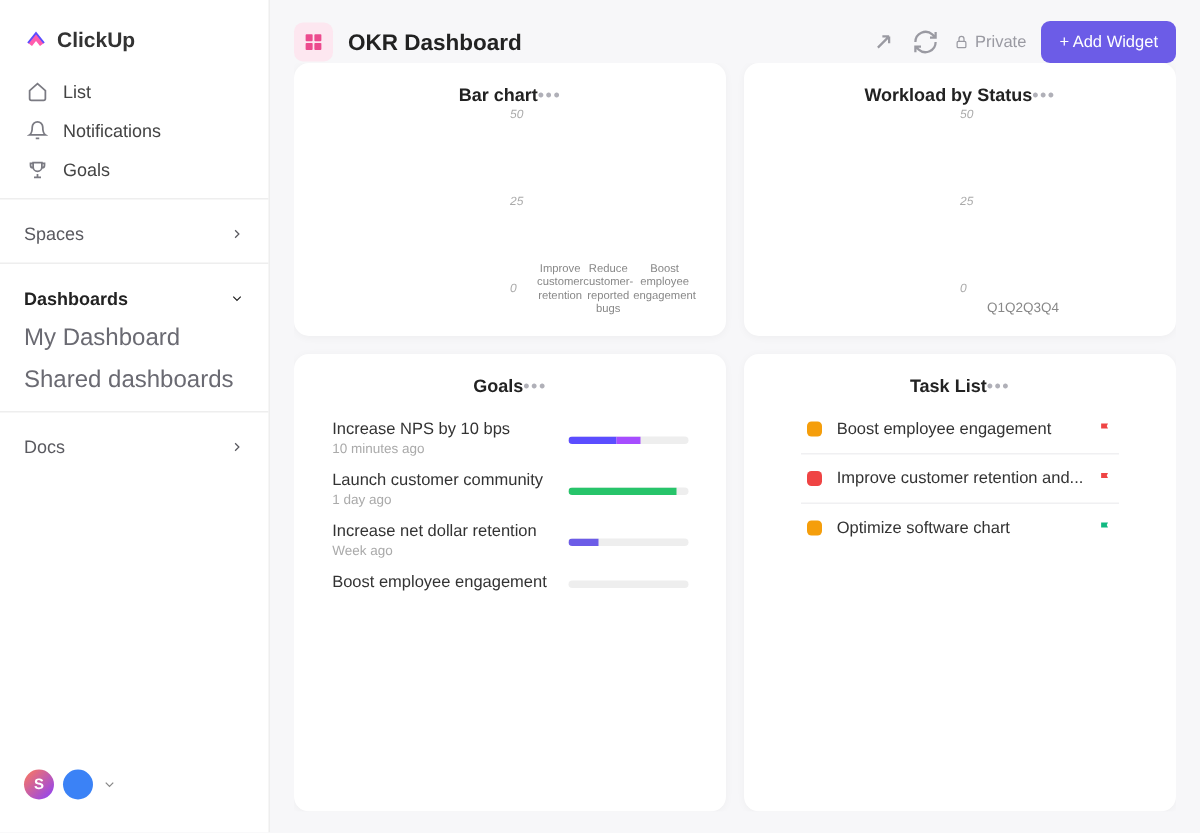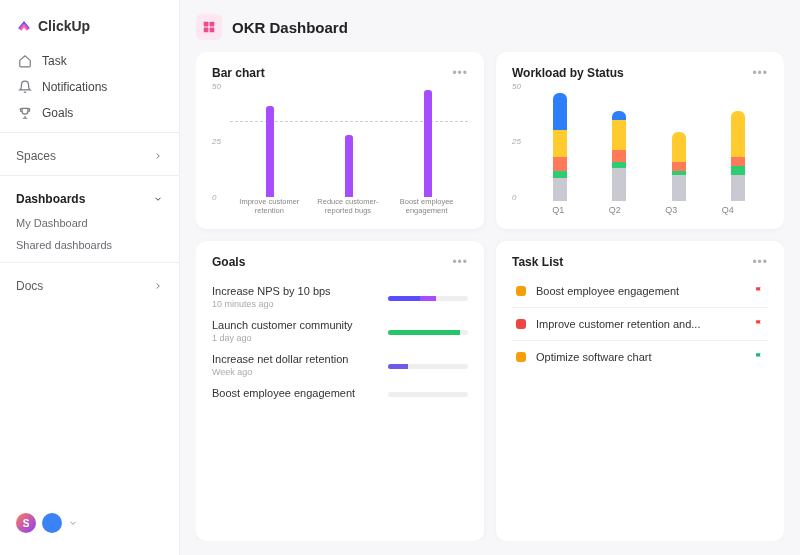--- a/index.html
+++ b/index.html
@@ -6,37 +6,37 @@
 body { font-family: -apple-system, BlinkMacSystemFont, "Segoe UI", sans-serif; background: #f7f7f9; width: 800px; height: 555px; overflow: hidden; font-size: 12px; color: #333; }
 .app { display: flex; height: 100%; }
 .sidebar { width: 180px; background: #fff; border-right: 1px solid #eee; display: flex; flex-direction: column; padding: 12px 0; }
 .logo { display: flex; align-items: center; gap: 6px; padding: 6px 16px 14px; font-weight: 800; font-size: 14px; }
 .logo-mark { width: 16px; height: 16px; display: inline-block; }
 .nav { padding: 0 8px; }
 .nav-item { display: flex; align-items: center; gap: 10px; padding: 6px 10px; border-radius: 4px; color: #444; font-size: 12px; cursor: pointer; }
 .nav-icon { width: 14px; height: 14px; color: #7a7a82; }
 .section-header { display: flex; justify-content: space-between; align-items: center; padding: 10px 16px 6px; color: #5a5a60; font-size: 12px; cursor: pointer; }
 .section-header.active { font-weight: 700; color: #222; }
-.sub-item { padding: 5px 16px; color: #6a6a72; font-size: 11px; cursor: pointer; }
+.sub-item { padding: 5px 16px; color: #6a6a72; font-size: 16px; cursor: pointer; }
 .chev { width: 10px; height: 10px; }
 .divider { height: 1px; background: #eee; margin: 6px 0; }
 .sidebar-footer { margin-top: auto; padding: 10px 16px; display: flex; align-items: center; gap: 6px; }
 .avatar-s { width: 20px; height: 20px; border-radius: 50%; background: linear-gradient(135deg,#ff7a59,#8a3ffc); color: #fff; font-size: 10px; display: flex; align-items: center; justify-content: center; font-weight: 700; }
 .avatar-img { width: 20px; height: 20px; border-radius: 50%; background: #3b82f6; }
-.main { flex: 1; display: flex; flex-direction: column; padding: 14px 16px; gap: 12px; overflow: hidden; }
+.main { flex: 1; display: flex; flex-direction: column; padding: 14px 16px; overflow: hidden; }
 .topbar { display: flex; align-items: center; gap: 10px; }
 .title-icon { width: 26px; height: 26px; border-radius: 6px; background: #fde7f0; display: flex; align-items: center; justify-content: center; }
 .title-icon svg { width: 14px; height: 14px; color: #ec4b8e; }
 .title-text { font-size: 15px; font-weight: 700; color: #222; }
 .top-actions { margin-left: auto; display: flex; align-items: center; gap: 10px; }
 .icon-btn { width: 18px; height: 18px; color: #9a9aa2; cursor: pointer; }
 .private { display: flex; align-items: center; gap: 4px; color: #9a9aa2; font-size: 11px; }
 .add-widget { background: #6c5ce7; color: #fff; border: none; padding: 8px 12px; border-radius: 6px; font-size: 11px; cursor: pointer; }
 .grid { display: grid; grid-template-columns: 1fr 1fr; gap: 12px; flex: 1; overflow: hidden; }
-.card { background: #fff; border-radius: 10px; padding: 14px 16px; box-shadow: 0 1px 6px rgba(0,0,0,0.04); display: flex; flex-direction: column; }
+.card { background: #fff; border-radius: 10px; padding: 14px 16px; box-shadow: 0 1px 6px rgba(0,0,0,0.04); display: flex; flex-direction: column; align-items: center; }
 .card-header { display: flex; justify-content: space-between; align-items: center; margin-bottom: 6px; }
 .card-title { font-size: 12px; font-weight: 700; color: #222; }
 .dots { color: #b0b0b8; font-size: 12px; cursor: pointer; letter-spacing: 1px; }
 .chart { position: relative; flex: 1; }
 .y-marks { position: absolute; left: 0; top: 0; bottom: 18px; width: 16px; }
 .y-mark { position: absolute; left: 0; font-size: 8px; color: #aaa; transform: translateY(50%); font-style: italic; }
 .plot { position: absolute; left: 18px; right: 0; top: 0; bottom: 0; }
 .dashed { position: absolute; left: 0; right: 0; border-top: 1px dashed #ccc; }
 .bars { position: absolute; left: 0; right: 0; bottom: 18px; top: 0; display: flex; justify-content: space-around; align-items: flex-end; }
 .bar { width: 8px; background: #a64dff; border-radius: 3px 3px 0 0; }
@@ -71,21 +71,21 @@
             <path d="M4 16l8-10 8 10" stroke="#5b4dff" stroke-width="2" fill="none"></path>
           </svg>
       </span>
       <span>ClickUp</span>
     </div>
     <div class="nav">
       <div class="nav-item">
         <svg class="nav-icon" viewBox="0 0 24 24" fill="none" stroke="currentColor" stroke-width="2">
             <path d="M3 11l9-8 9 8v9a2 2 0 0 1-2 2H5a2 2 0 0 1-2-2z"></path>
           </svg>
-        <span>Task</span>
+        <span>List</span>
       </div>
       <div class="nav-item">
         <svg class="nav-icon" viewBox="0 0 24 24" fill="none" stroke="currentColor" stroke-width="2">
             <path d="M18 8a6 6 0 1 0-12 0c0 7-3 9-3 9h18s-3-2-3-9"></path>
             <path d="M10 21h4"></path>
           </svg>
         <span>Notifications</span>
       </div>
       <div class="nav-item">
         <svg class="nav-icon" viewBox="0 0 24 24" fill="none" stroke="currentColor" stroke-width="2">
@@ -130,20 +130,36 @@
     <div class="topbar">
       <div class="title-icon">
         <svg viewBox="0 0 24 24" fill="currentColor">
             <rect x="3" y="3" width="8" height="8" rx="1"></rect>
             <rect x="13" y="3" width="8" height="8" rx="1"></rect>
             <rect x="3" y="13" width="8" height="8" rx="1"></rect>
             <rect x="13" y="13" width="8" height="8" rx="1"></rect>
           </svg>
       </div>
       <div class="title-text">OKR Dashboard</div>
+      <div class="top-actions">
+        <svg class="icon-btn" viewBox="0 0 24 24" fill="none" stroke="currentColor" stroke-width="2">
+            <path d="M7 17L17 7M17 7h-6M17 7v6"></path>
+          </svg>
+        <svg class="icon-btn" viewBox="0 0 24 24" fill="none" stroke="currentColor" stroke-width="2">
+            <path d="M3 12a9 9 0 0 1 15-6.7L21 8M21 3v5h-5M21 12a9 9 0 0 1-15 6.7L3 16M3 21v-5h5"></path>
+          </svg>
+        <div class="private">
+          <svg width="10" height="10" viewBox="0 0 24 24" fill="none" stroke="currentColor" stroke-width="2">
+              <rect x="5" y="11" width="14" height="10" rx="2"></rect>
+              <path d="M8 11V7a4 4 0 0 1 8 0v4"></path>
+            </svg>
+          <span>Private</span>
+        </div>
+        <button class="add-widget">+ Add Widget</button>
+      </div>
     </div>
 
     <div class="grid">
 
       <div class="card">
         <div class="card-header">
           <div class="card-title">Bar chart</div>
           <div class="dots">•••</div>
         </div>
         <div class="chart" id="chart1">

